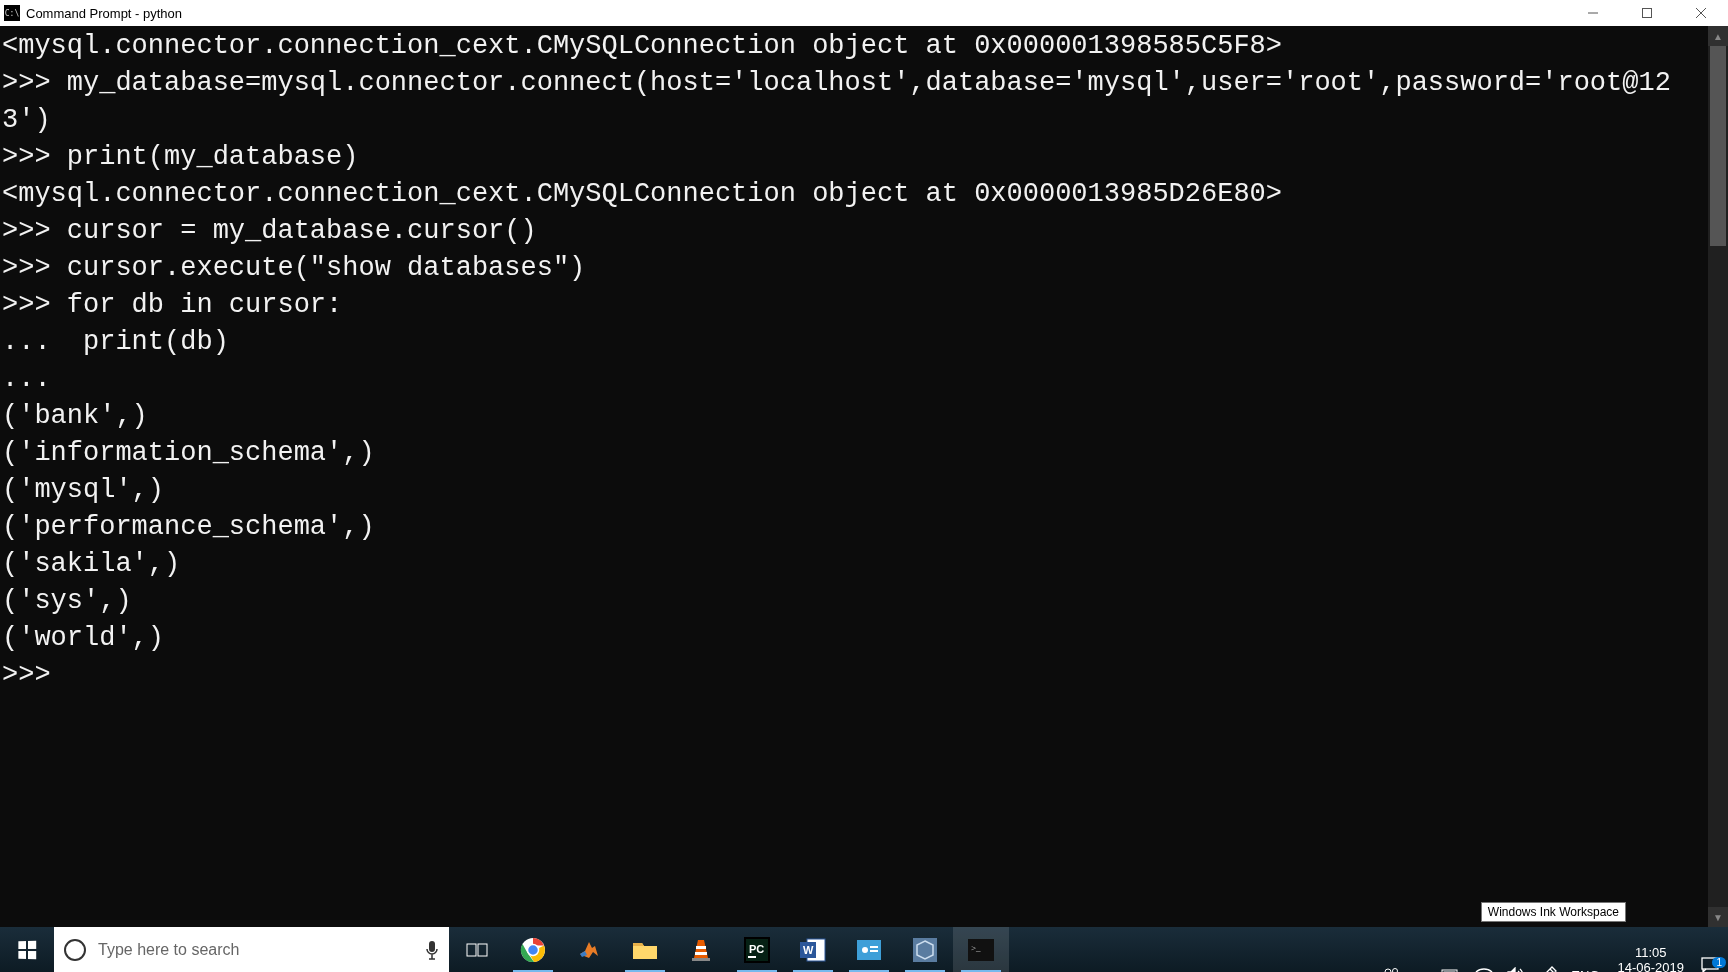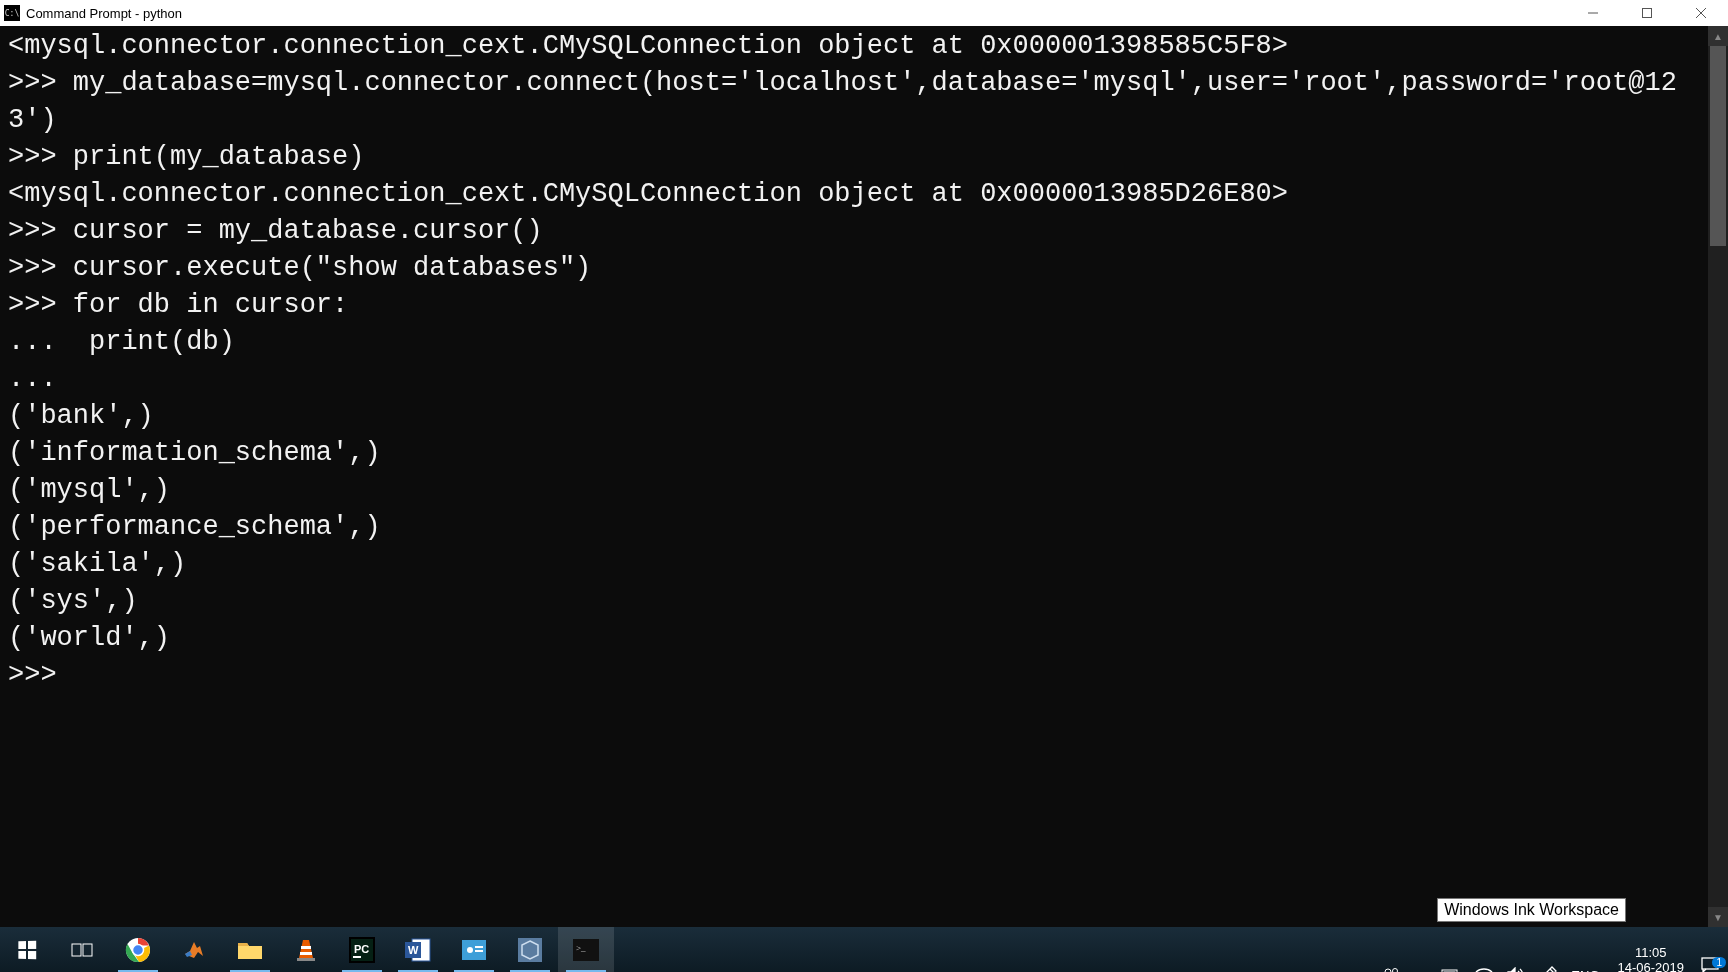--- a/index.html
+++ b/index.html
@@ -50,21 +50,21 @@
     display: flex;
   }
   .console {
     flex: 1;
     color: #f2f2f2;
     font-family: Consolas, "Courier New", monospace;
     font-size: 27px;
     line-height: 37px;
     white-space: pre-wrap;
     word-break: break-all;
-    padding: 2px 0 0 8px;
+    padding: 2px 0 0 2px;
   }
   .scrollbar {
     width: 20px;
     background: #202020;
     position: relative;
   }
   .scroll-arrow {
     height: 20px;
     display:flex;align-items:center;justify-content:center;
     background: #303030;
@@ -79,21 +79,21 @@
   }
   
   
   .tooltip {
     position: absolute;
     right: 102px;
     bottom: 5px;
     background: #fff;
     border: 1px solid #767676;
     padding: 2px 6px;
-    font-size: 16px;
+    font-size: 12px;
     color: #000;
     z-index: 10;
   }
   
   
   .taskbar {
     height: 45px;
     background: linear-gradient(#1a2d3a, #0d1b24);
     display: flex;
     align-items: stretch;
@@ -207,20 +207,28 @@
 
 <div class="taskbar">
   <div class="start-btn">
     <div class="win-logo">
         <span></span>
         <span></span>
         <span></span>
         <span></span>
       </div>
   </div>
+  <div class="search-box">
+    <div class="search-circle"></div>
+    <div class="search-text">Type here to search</div>
+    <svg class="mic" viewBox="0 0 14 20">
+        <rect x="4" y="1" width="6" height="11" rx="3" fill="#333"></rect>
+        <path d="M2 9a5 5 0 0 0 10 0M7 14v5M4 19h6" stroke="#333" fill="none" stroke-width="1.5"></path>
+      </svg>
+  </div>
   <div class="task-icons">
     <div class="tbtn">
       <svg width="22" height="18" stroke="#fff" fill="none">
           <rect x="1" y="3" width="9" height="12"></rect>
           <rect x="12" y="3" width="9" height="12"></rect>
         </svg>
     </div>
     <div class="tbtn active">
       <svg width="26" height="26" viewBox="0 0 26 26">
           <circle cx="13" cy="13" r="12" fill="#fff"></circle>

